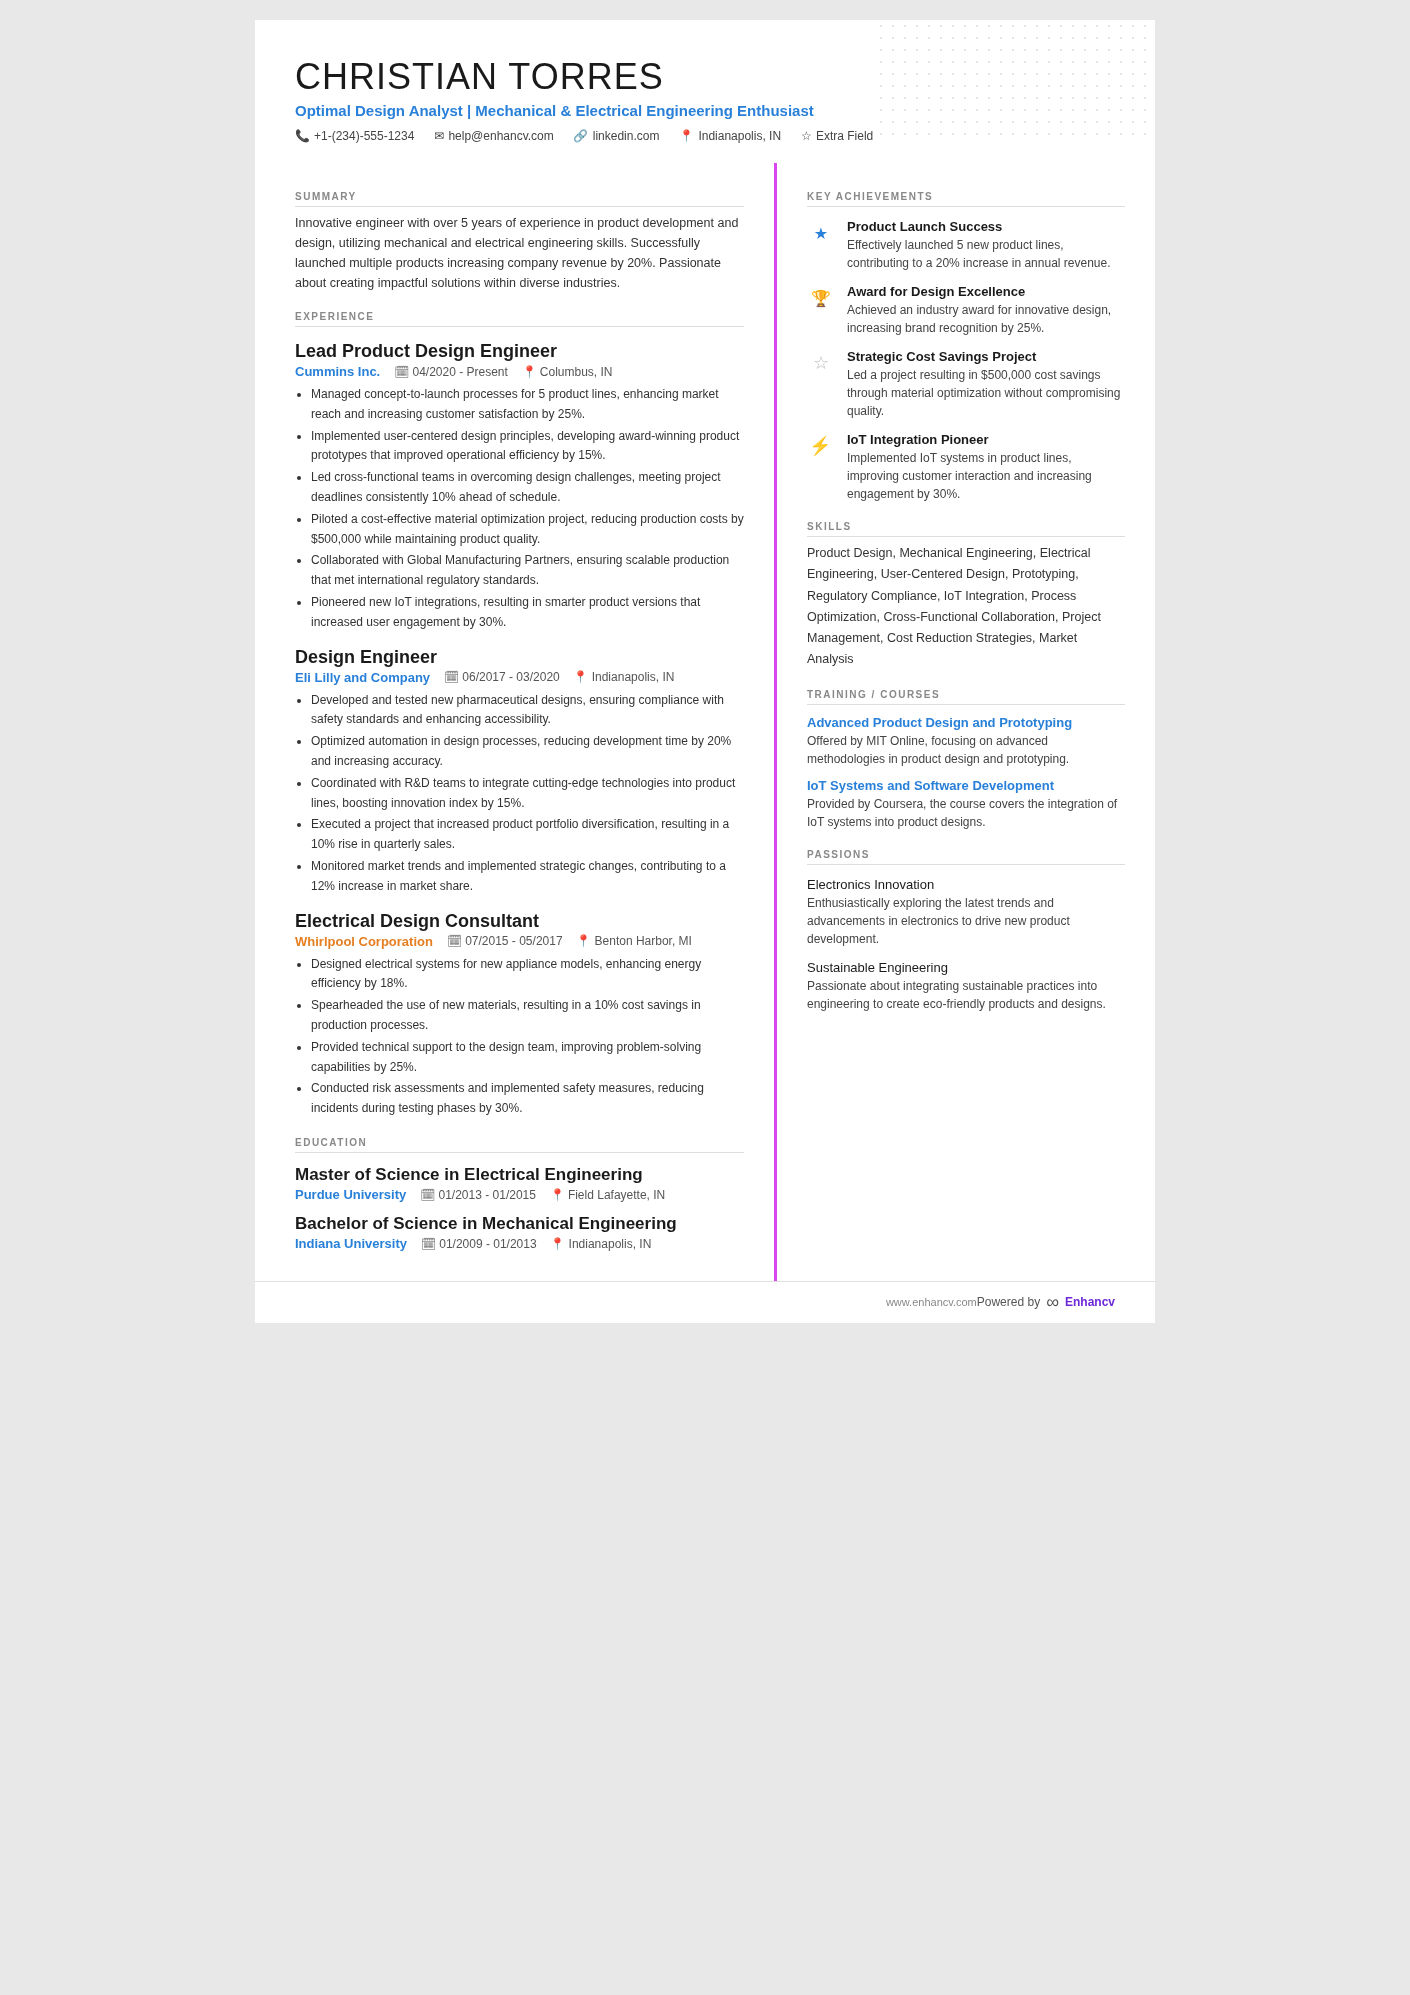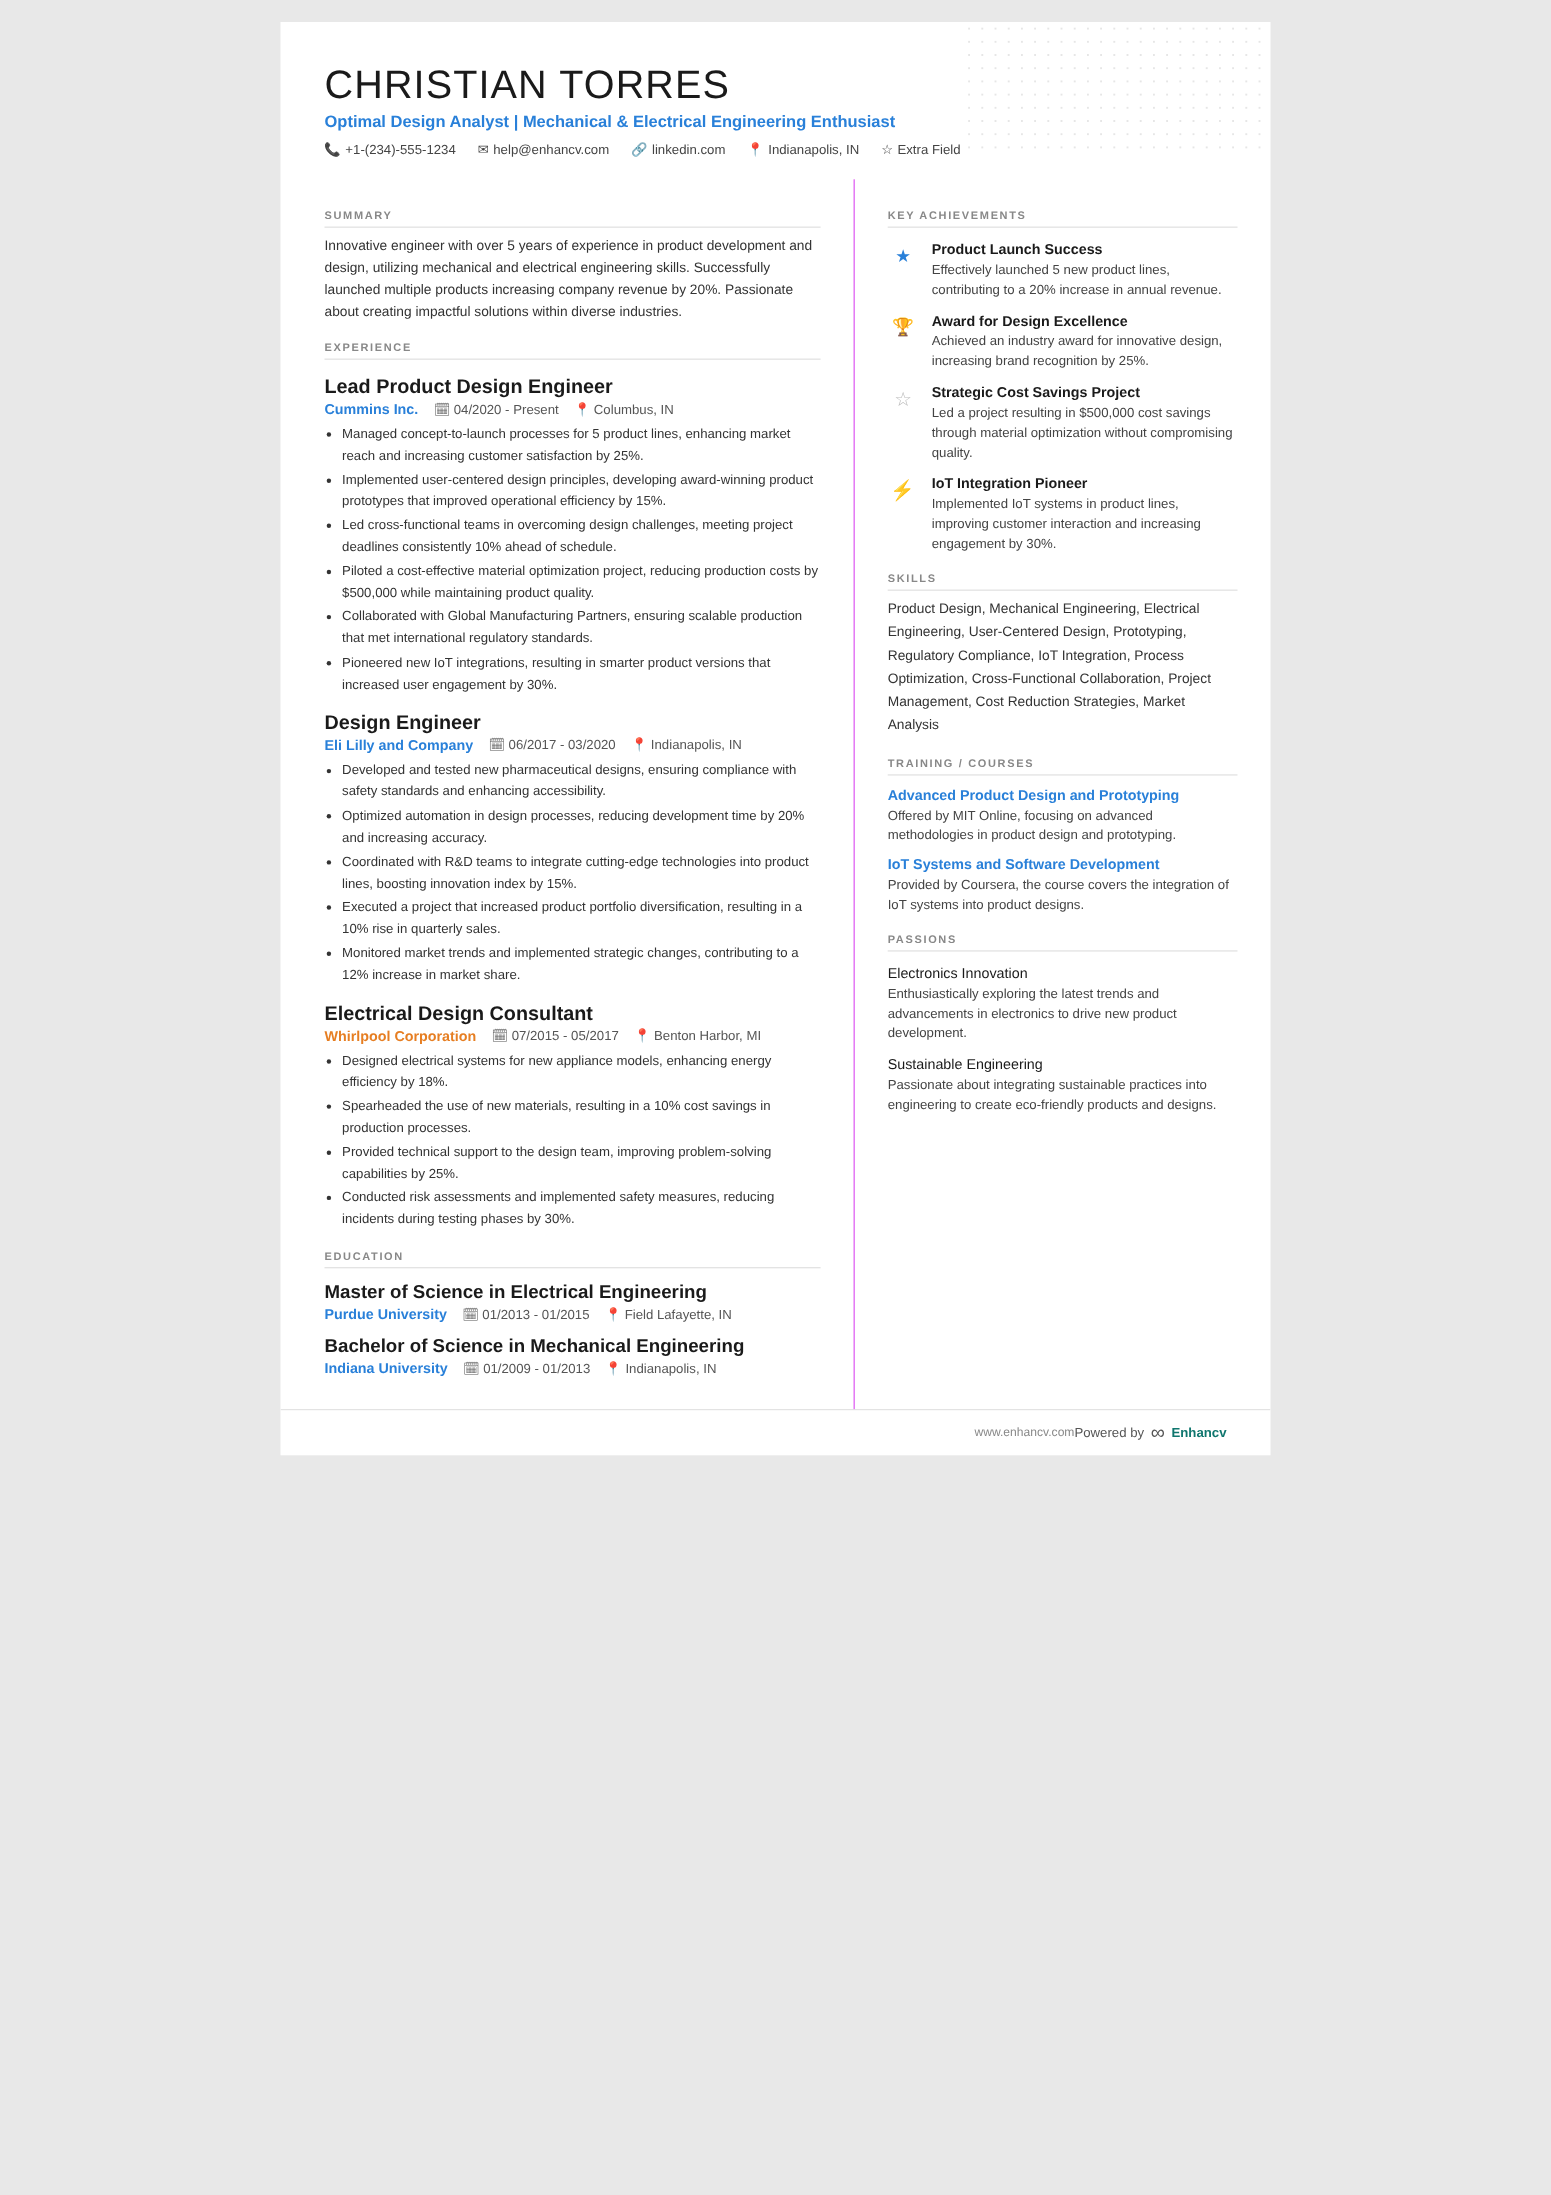--- a/index.html
+++ b/index.html
@@ -56,21 +56,21 @@
       align-items: center;
       gap: 4px;
     }
     .main-content {
       display: flex;
       gap: 0;
     }
     .left-col {
       width: 58%;
       padding: 10px 30px 30px 40px;
-      border-right: 1px solid #d946ef;
+      border-right: 3px solid #d946ef;
     }
     .right-col {
       width: 42%;
       padding: 10px 30px 30px 30px;
     }
     .section-title {
       font-size: 10px;
       font-weight: 700;
       color: #888;
       letter-spacing: 1.5px;
@@ -405,17 +405,17 @@
       <div class="passion-desc">Passionate about integrating sustainable practices into engineering to create eco-friendly products and designs.</div>
 
     </div>
   </div>
 
   <div class="footer">
     <span>www.enhancv.com</span>
     <div class="footer-brand">
       <span>Powered by</span>
       <span style="font-size:18px;">∞</span>
-      <span style="font-weight:600; color:#0f766e;">Enhancv</span>
+      <span style="font-weight:600; color:#6d28d9;">Enhancv</span>
     </div>
   </div>
 
 </div>
 
 </body></html>

